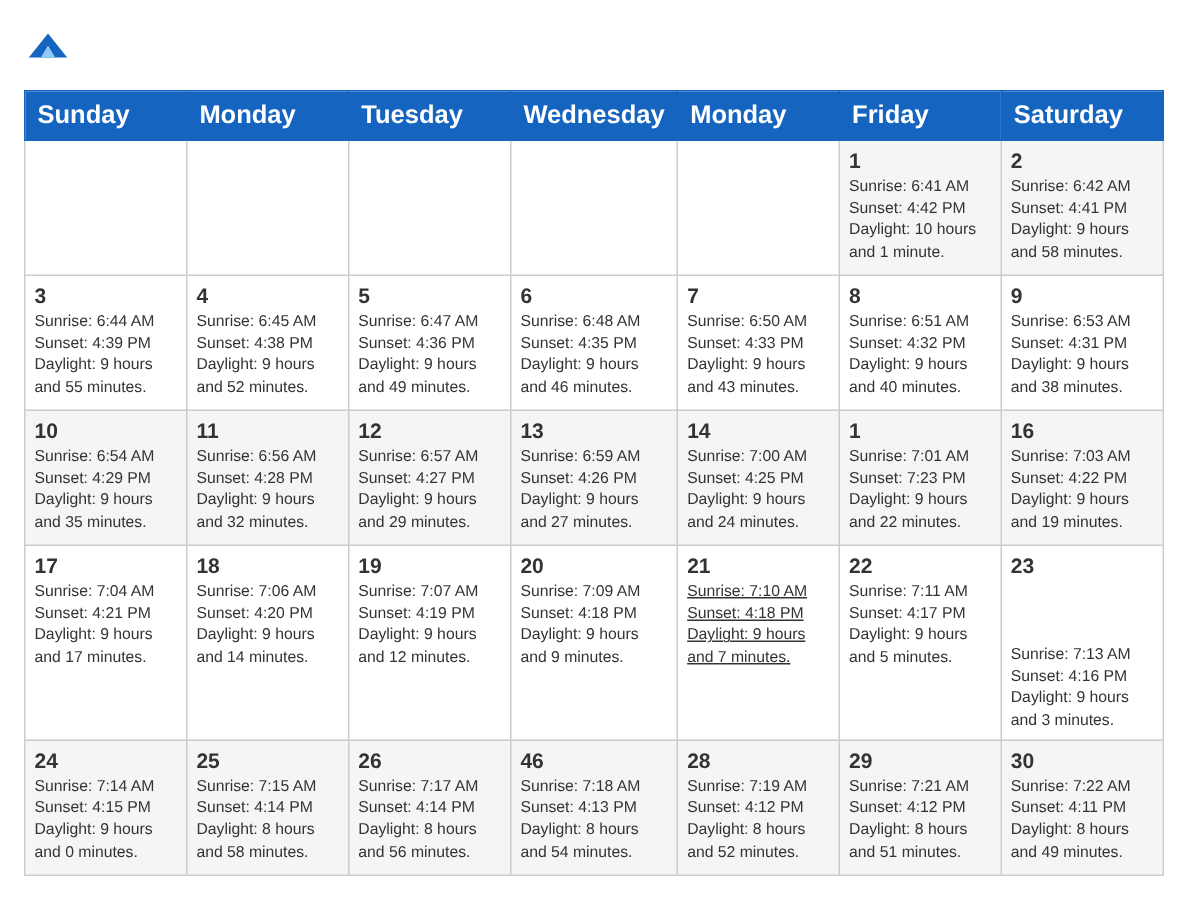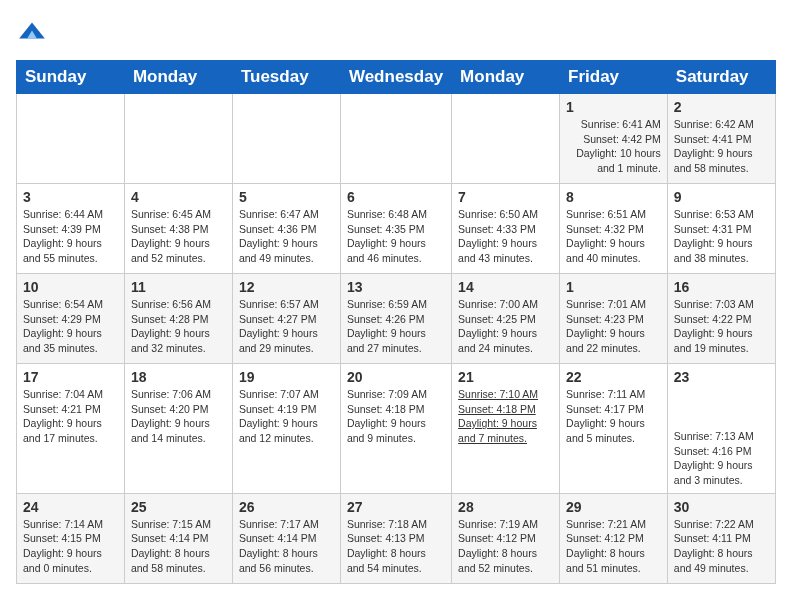--- a/index.html
+++ b/index.html
@@ -120,21 +120,21 @@
   </thead>
   <tbody id="calendar-body">
   <tr>
         <td class="empty-cell"></td>
         <td class="empty-cell"></td>
         <td class="empty-cell"></td>
         <td class="empty-cell"></td>
         <td class="empty-cell"></td>
         <td>
           <span class="day-number">1</span>
-          <div class="day-info" style="white-space: pre-line; text-align: right;">Sunrise: 6:41 AM
+          <div class="day-info" style="white-space: pre-line;">Sunrise: 6:41 AM
 Sunset: 4:42 PM
 Daylight: 10 hours
 and 1 minute.</div>
         </td>
         <td>
           <span class="day-number">2</span>
           <div class="day-info" style="white-space: pre-line;">Sunrise: 6:42 AM
 Sunset: 4:41 PM
 Daylight: 9 hours
 and 58 minutes.</div>
@@ -223,21 +223,21 @@
         <td>
           <span class="day-number">14</span>
           <div class="day-info" style="white-space: pre-line;">Sunrise: 7:00 AM
 Sunset: 4:25 PM
 Daylight: 9 hours
 and 24 minutes.</div>
         </td>
         <td>
           <span class="day-number">1</span>
           <div class="day-info" style="white-space: pre-line;">Sunrise: 7:01 AM
-Sunset: 4:23 PM
+Sunset: 7:23 PM
 Daylight: 9 hours
 and 22 minutes.</div>
         </td>
         <td>
           <span class="day-number">16</span>
           <div class="day-info" style="white-space: pre-line;">Sunrise: 7:03 AM
 Sunset: 4:22 PM
 Daylight: 9 hours
 and 19 minutes.</div>
         </td>
@@ -309,21 +309,21 @@
 and 58 minutes.</div>
         </td>
         <td>
           <span class="day-number">26</span>
           <div class="day-info" style="white-space: pre-line;">Sunrise: 7:17 AM
 Sunset: 4:14 PM
 Daylight: 8 hours
 and 56 minutes.</div>
         </td>
         <td>
-          <span class="day-number">27</span>
+          <span class="day-number">46</span>
           <div class="day-info" style="white-space: pre-line;">Sunrise: 7:18 AM
 Sunset: 4:13 PM
 Daylight: 8 hours
 and 54 minutes.</div>
         </td>
         <td>
           <span class="day-number">28</span>
           <div class="day-info" style="white-space: pre-line;">Sunrise: 7:19 AM
 Sunset: 4:12 PM
 Daylight: 8 hours

